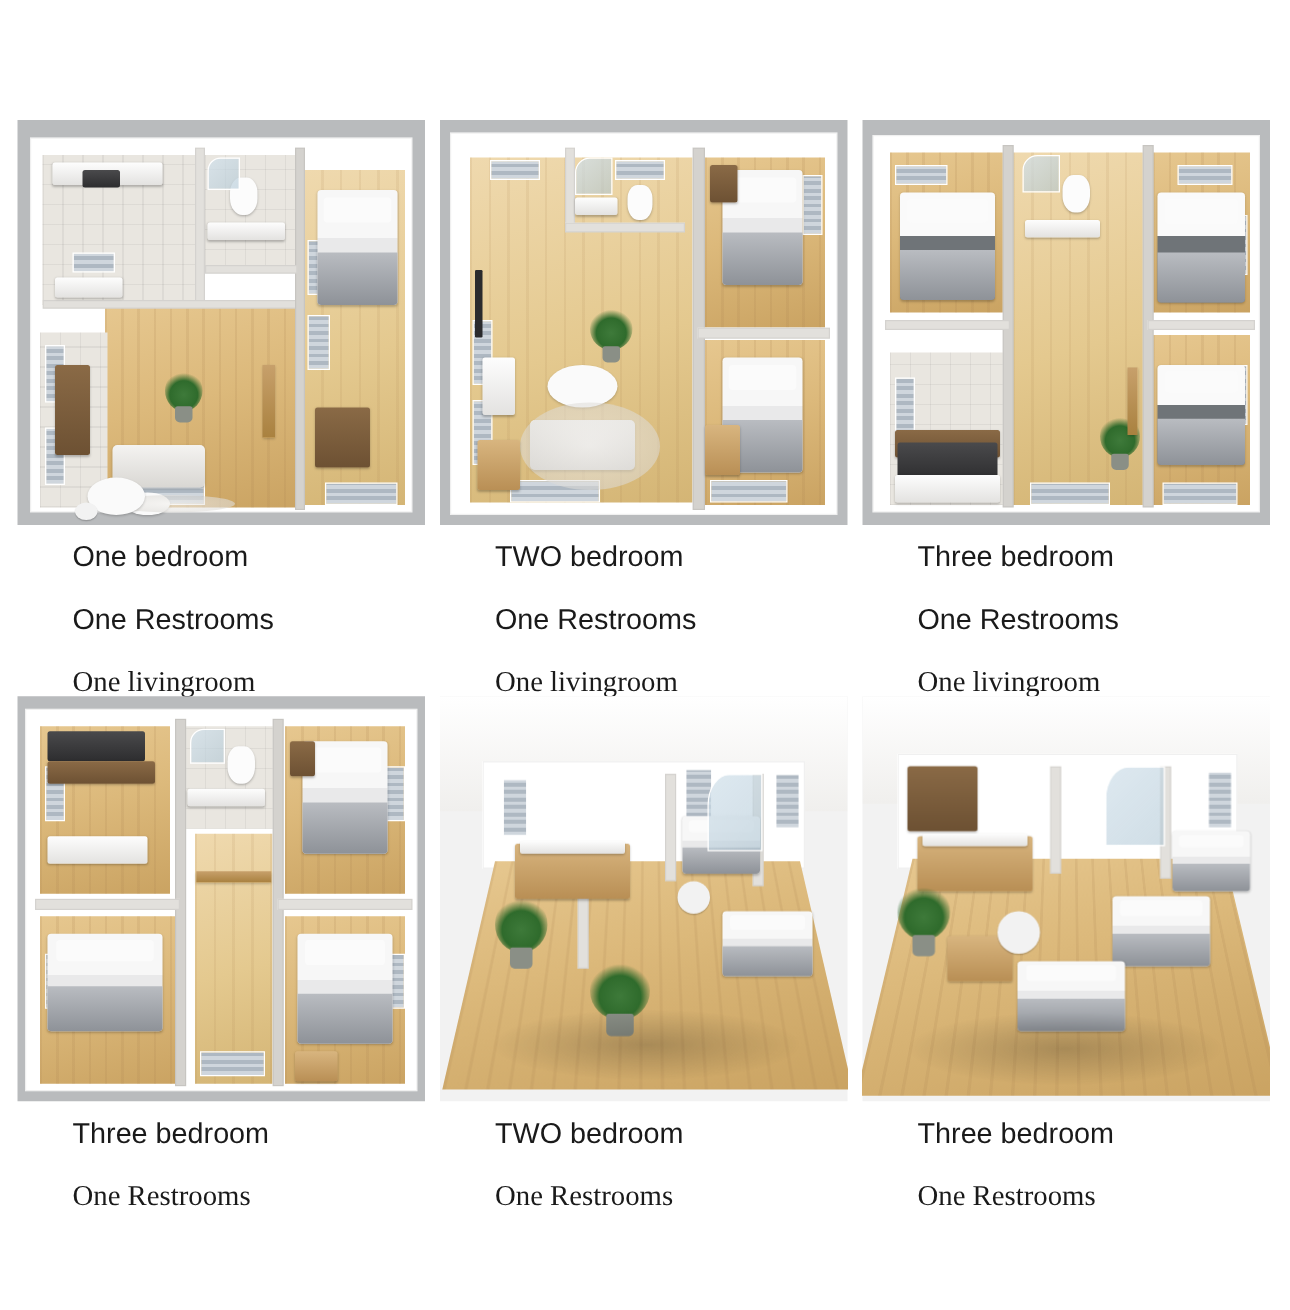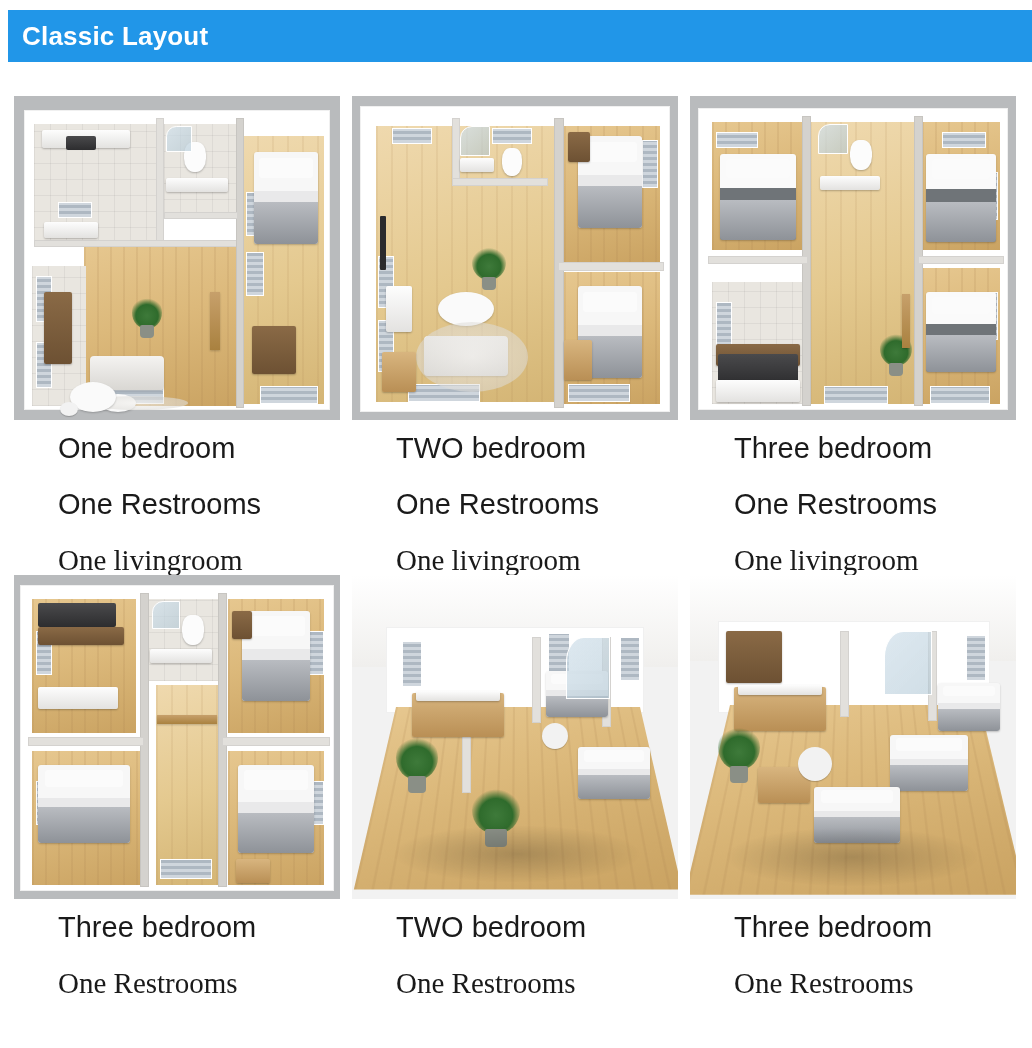--- a/index.html
+++ b/index.html
@@ -63,21 +63,21 @@
     overflow: hidden;
     background: #b9bbbd;
   }
 
   .thumb.light { background: #f2f2f2; }
 
   .caption {
     padding: 14px 0 0 44px;
   }
   .caption-line {
-    font-size: 29px;
+    font-size: 23px;
     color: #1a1a1a;
     line-height: 1.0;
     margin-bottom: 27px;
     white-space: nowrap;
     font-family: "Liberation Sans", sans-serif;
   }
   .caption-line:last-child { margin-bottom: 0; font-family: Liberation Serif, serif; }
 
   
   .floorplan { position: absolute; inset: 0; }
@@ -185,23 +185,20 @@
   }
   .shadowcast {
     position: absolute; background: radial-gradient(ellipse at center, rgba(0,0,0,0.20), rgba(0,0,0,0) 70%);
   }
 </style>
 </head>
 <body>
 
 <div class="page">
 
-  <div class="banner">
-    <div class="banner-title">Classic Layout</div>
-  </div>
 
   <div class="grid">
 
     <div class="card">
       <div class="thumb">
         <div class="floorplan">
 
           <div class="wall" style="left:10px;top:14px;width:306px;height:300px;"></div>
 
           <div class="floor-wood" style="left:70px;top:150px;width:160px;height:160px;"></div>

